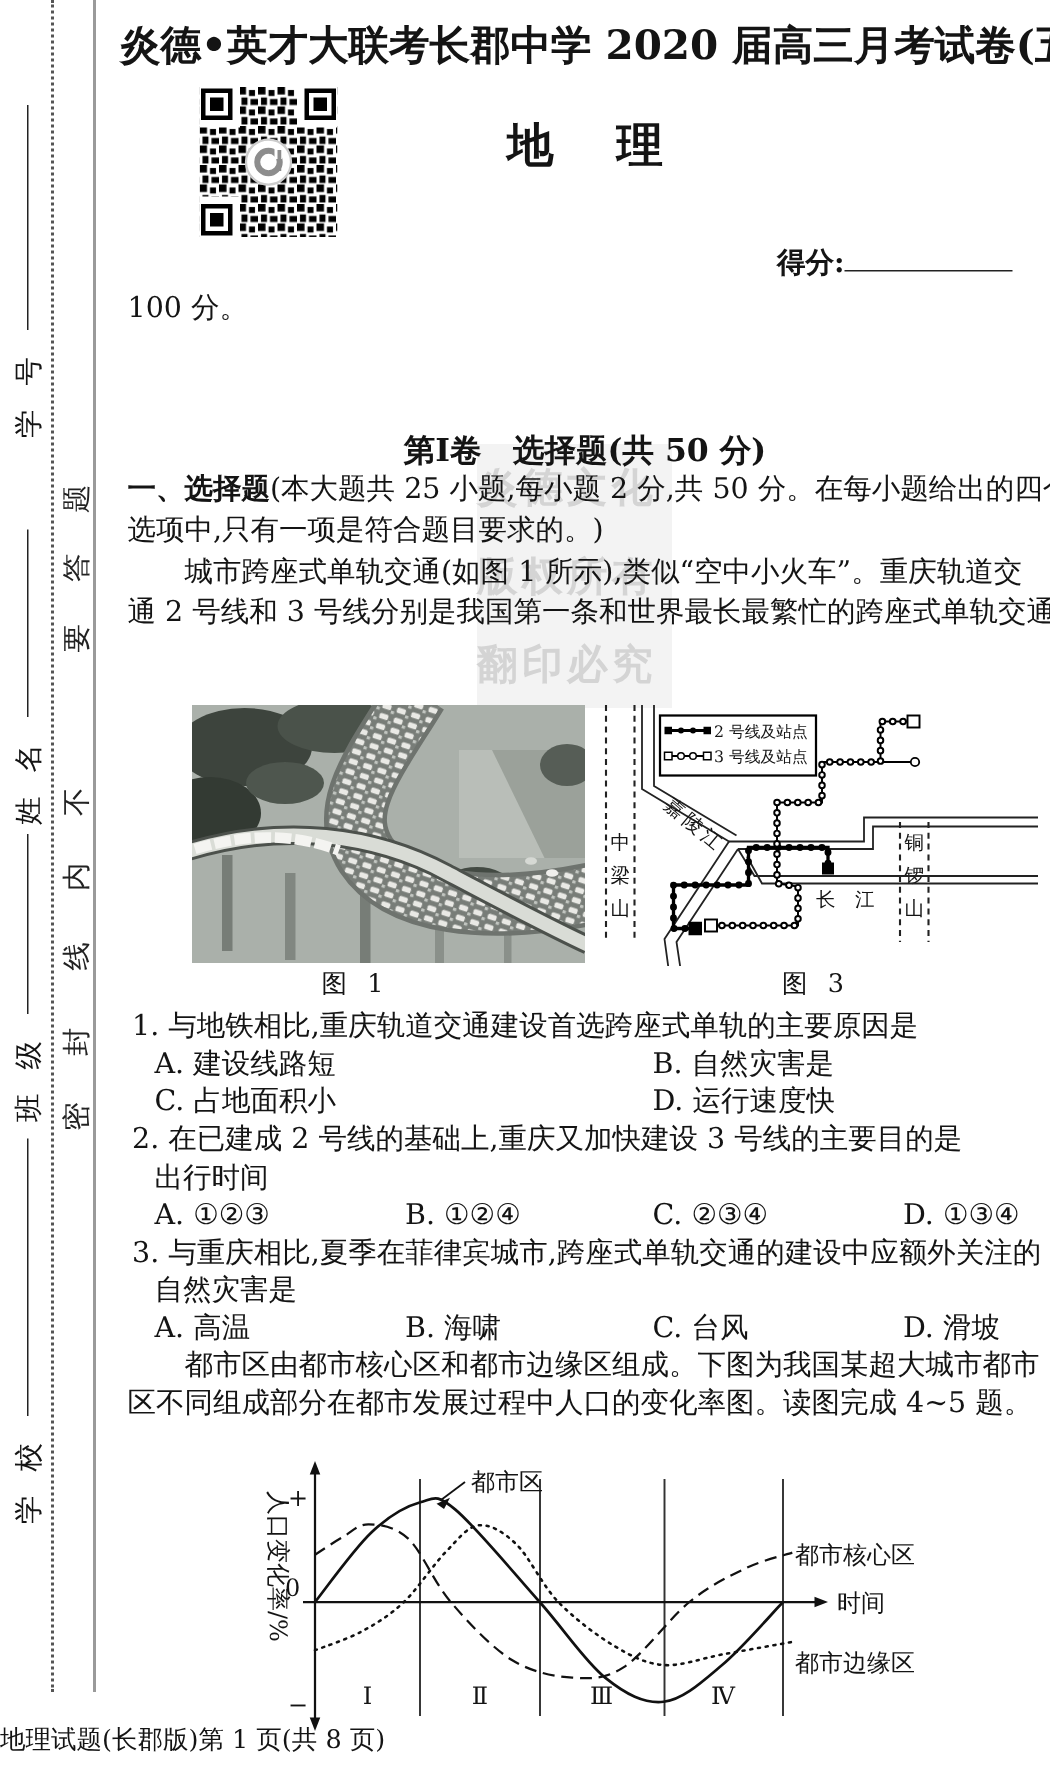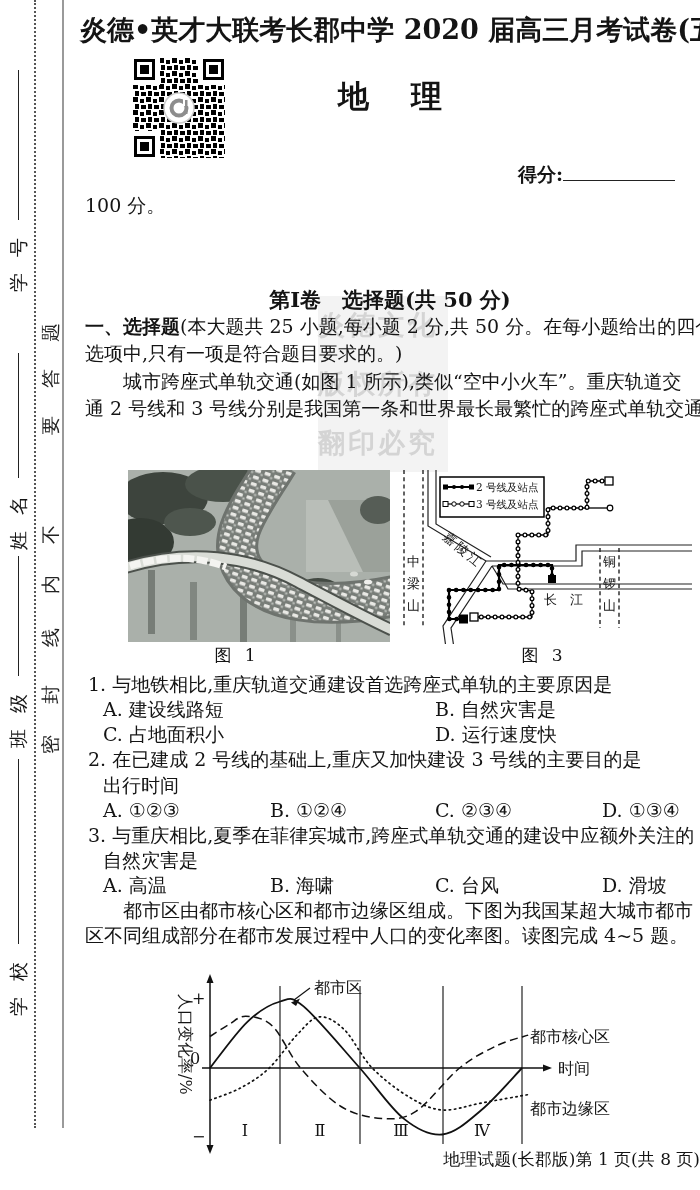--- a/index.html
+++ b/index.html
@@ -41,21 +41,21 @@
   .qa{left:85px;top:672px;width:614px;font-size:19px;}
   .qa .l{height:25.15px;line-height:25.15px;white-space:nowrap;position:relative;}
   .opt2 .o0{position:absolute;left:18px;} .opt2 .o1{position:absolute;left:350px;}
   .opt4 .o0{position:absolute;left:18px;} .opt4 .o1{position:absolute;left:185px;}
   .opt4 .o2{position:absolute;left:350px;} .opt4 .o3{position:absolute;left:517px;}
   
   .figcap{font-size:17px;text-align:center;letter-spacing:4px;}
   .fig1cap{left:128px;top:644px;width:218px;}
   .fig2cap{left:396px;top:644px;width:296px;}
   
-  .footer{left:0;top:1148px;width:700px;text-align:right;font-size:17px;white-space:nowrap;}
+  .footer{left:0;top:1148px;width:700px;text-align:left;font-size:17px;white-space:nowrap;}
   svg text{font-family:"DejaVu Serif","Liberation Serif",serif;fill:#141414;}
 </style>
 </head>
 <body>
 
 <div class="abs seal-dotted"></div>
 <div class="abs seal-solid"></div>
 
 <div class="abs seal-field" style="top:292px;">
   <span>学号</span>

